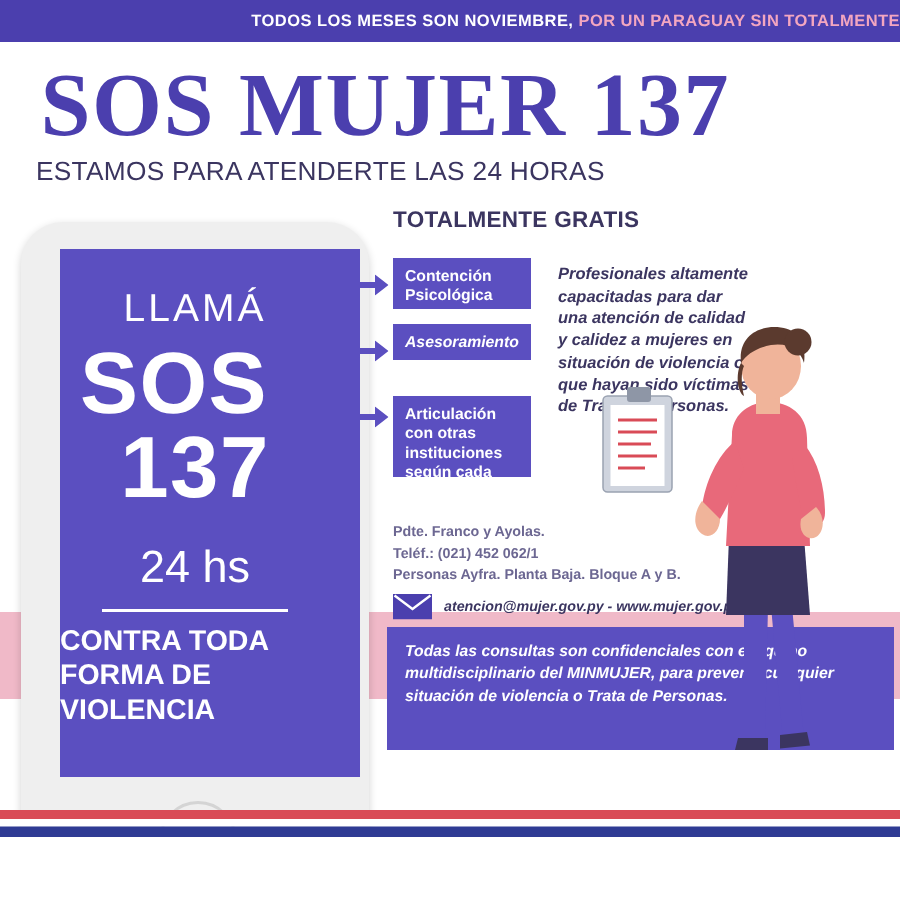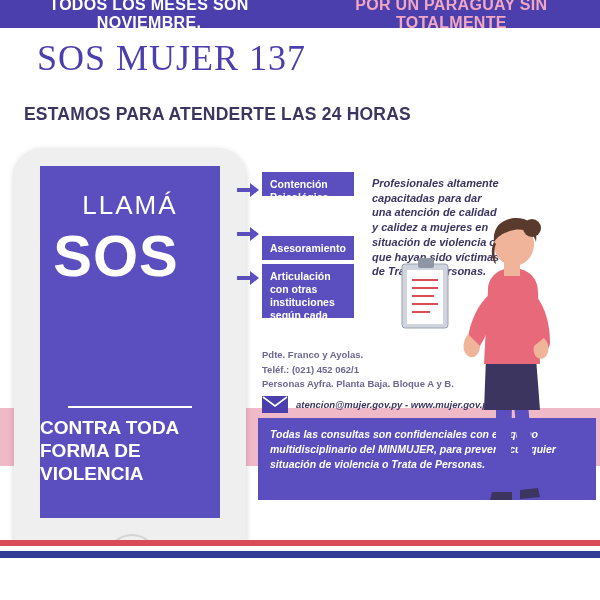--- a/index.html
+++ b/index.html
@@ -12,36 +12,36 @@
   }
   .canvas{position:relative;width:600px;height:600px;background:#ffffff;overflow:hidden;}
 
   
   .topbar{
     position:absolute;left:0;top:0;width:600px;height:28px;
     background:#4b3fae;
   }
   .topbar-text{
     position:absolute;left:0;top:0;width:600px;height:28px;
-    display:flex;align-items:center;justify-content:center;
-    font-size:16px;font-weight:bold;letter-spacing:.3px;
+    display:flex;align-items:center;justify-content:flex-end;
+    font-size:11px;font-weight:bold;letter-spacing:.3px;
     color:#ffffff;text-align:center;border-radius:11px;
   }
   .topbar-text .hl{color:#f3a6c0;}
 
   
   .title{
-    position:absolute;left:37px;top:40px;
+    position:absolute;left:27px;top:40px;
     font-family:"Liberation Serif", serif;
-    font-size:36px;font-weight:normal;color:#4b3fae;
+    font-size:60px;font-weight:bold;color:#4b3fae;
     letter-spacing:1px;line-height:1;
   }
   .subtitle{
     position:absolute;left:24px;top:104px;
-    font-size:17.5px;font-weight:bold;color:#3b3560;
+    font-size:17.5px;font-weight:normal;color:#3b3560;
     letter-spacing:.2px;
   }
   .gratis{
     position:absolute;left:262px;top:138px;
     font-size:15px;font-weight:bold;color:#3b3560;
     letter-spacing:.2px;
   }
 
   
   .pinkstripe{
@@ -51,20 +51,21 @@
 
   
   .phone{
     position:absolute;left:14px;top:148px;width:232px;height:430px;
     background:#efefef;border-radius:28px;
     box-shadow:0 2px 6px rgba(0,0,0,.18);
   }
   .phone-screen{
     position:absolute;left:26px;top:18px;width:180px;height:352px;
     background:#5b4fc0;
+    padding-left:20px;
   }
   .phone-home{
     position:absolute;left:92px;top:386px;width:48px;height:48px;
     border:2px solid #d4d4d4;border-radius:50%;
   }
   .llama{
     position:absolute;left:0;top:24px;width:180px;text-align:center;
     color:#ffffff;font-size:26px;letter-spacing:2px;
   }
   .sos-big{
@@ -92,22 +93,22 @@
   
   .arrow{
     position:absolute;width:22px;height:14px;
   }
   .arrow svg{display:block;}
   .labelbox{
     position:absolute;background:#5b4fc0;color:#ffffff;
     font-size:10.5px;font-weight:bold;line-height:1.25;
     padding:6px 8px;box-sizing:border-box;
   }
-  #lb0{left:262px;top:172px;width:92px;height:24px;}
-  #lb1{left:262px;top:236px;width:92px;height:24px;}
+  #lb0{left:262px;top:172px;width:92px;height:34px;}
+  #lb1{left:262px;top:216px;width:92px;height:24px;font-style:italic;}
   #lb2{left:262px;top:264px;width:92px;height:54px;}
   #ar0{left:237px;top:183px;}
   #ar1{left:237px;top:227px;}
   #ar2{left:237px;top:271px;}
 
   
   .profpara{
     position:absolute;left:372px;top:176px;width:130px;
     font-size:11px;font-weight:bold;font-style:italic;color:#3b3560;
     line-height:1.34;
@@ -148,27 +149,30 @@
 
 <div class="canvas">
 
   <div class="topbar"></div>
   <div class="topbar-text">
     <span>TODOS LOS MESES SON NOVIEMBRE,</span>&nbsp;<span class="hl">POR UN PARAGUAY SIN TOTALMENTE</span>
   </div>
 
   <div class="title">SOS MUJER 137</div>
   <div class="subtitle">ESTAMOS PARA ATENDERTE LAS 24 HORAS</div>
+  <div class="gratis">TOTALMENTE GRATIS</div>
 
   <div class="pinkstripe"></div>
 
   <div class="phone">
     <div class="phone-screen">
       <div class="llama">LLAMÁ</div>
       <div class="sos-big">SOS</div>
+      <div class="num-big">137</div>
+      <div class="hs24">24 hs</div>
       <div class="divider"></div>
       <div class="contra">CONTRA TODA FORMA DE VIOLENCIA</div>
     </div>
     <div class="phone-home"></div>
   </div>
 
   <div class="arrow" id="ar0">
     <svg width="22" height="14" viewBox="0 0 22 14">
         <path d="M0 5 H13 V0 L22 7 L13 14 V9 H0 Z" fill="#5b4fc0"></path>
       </svg>

